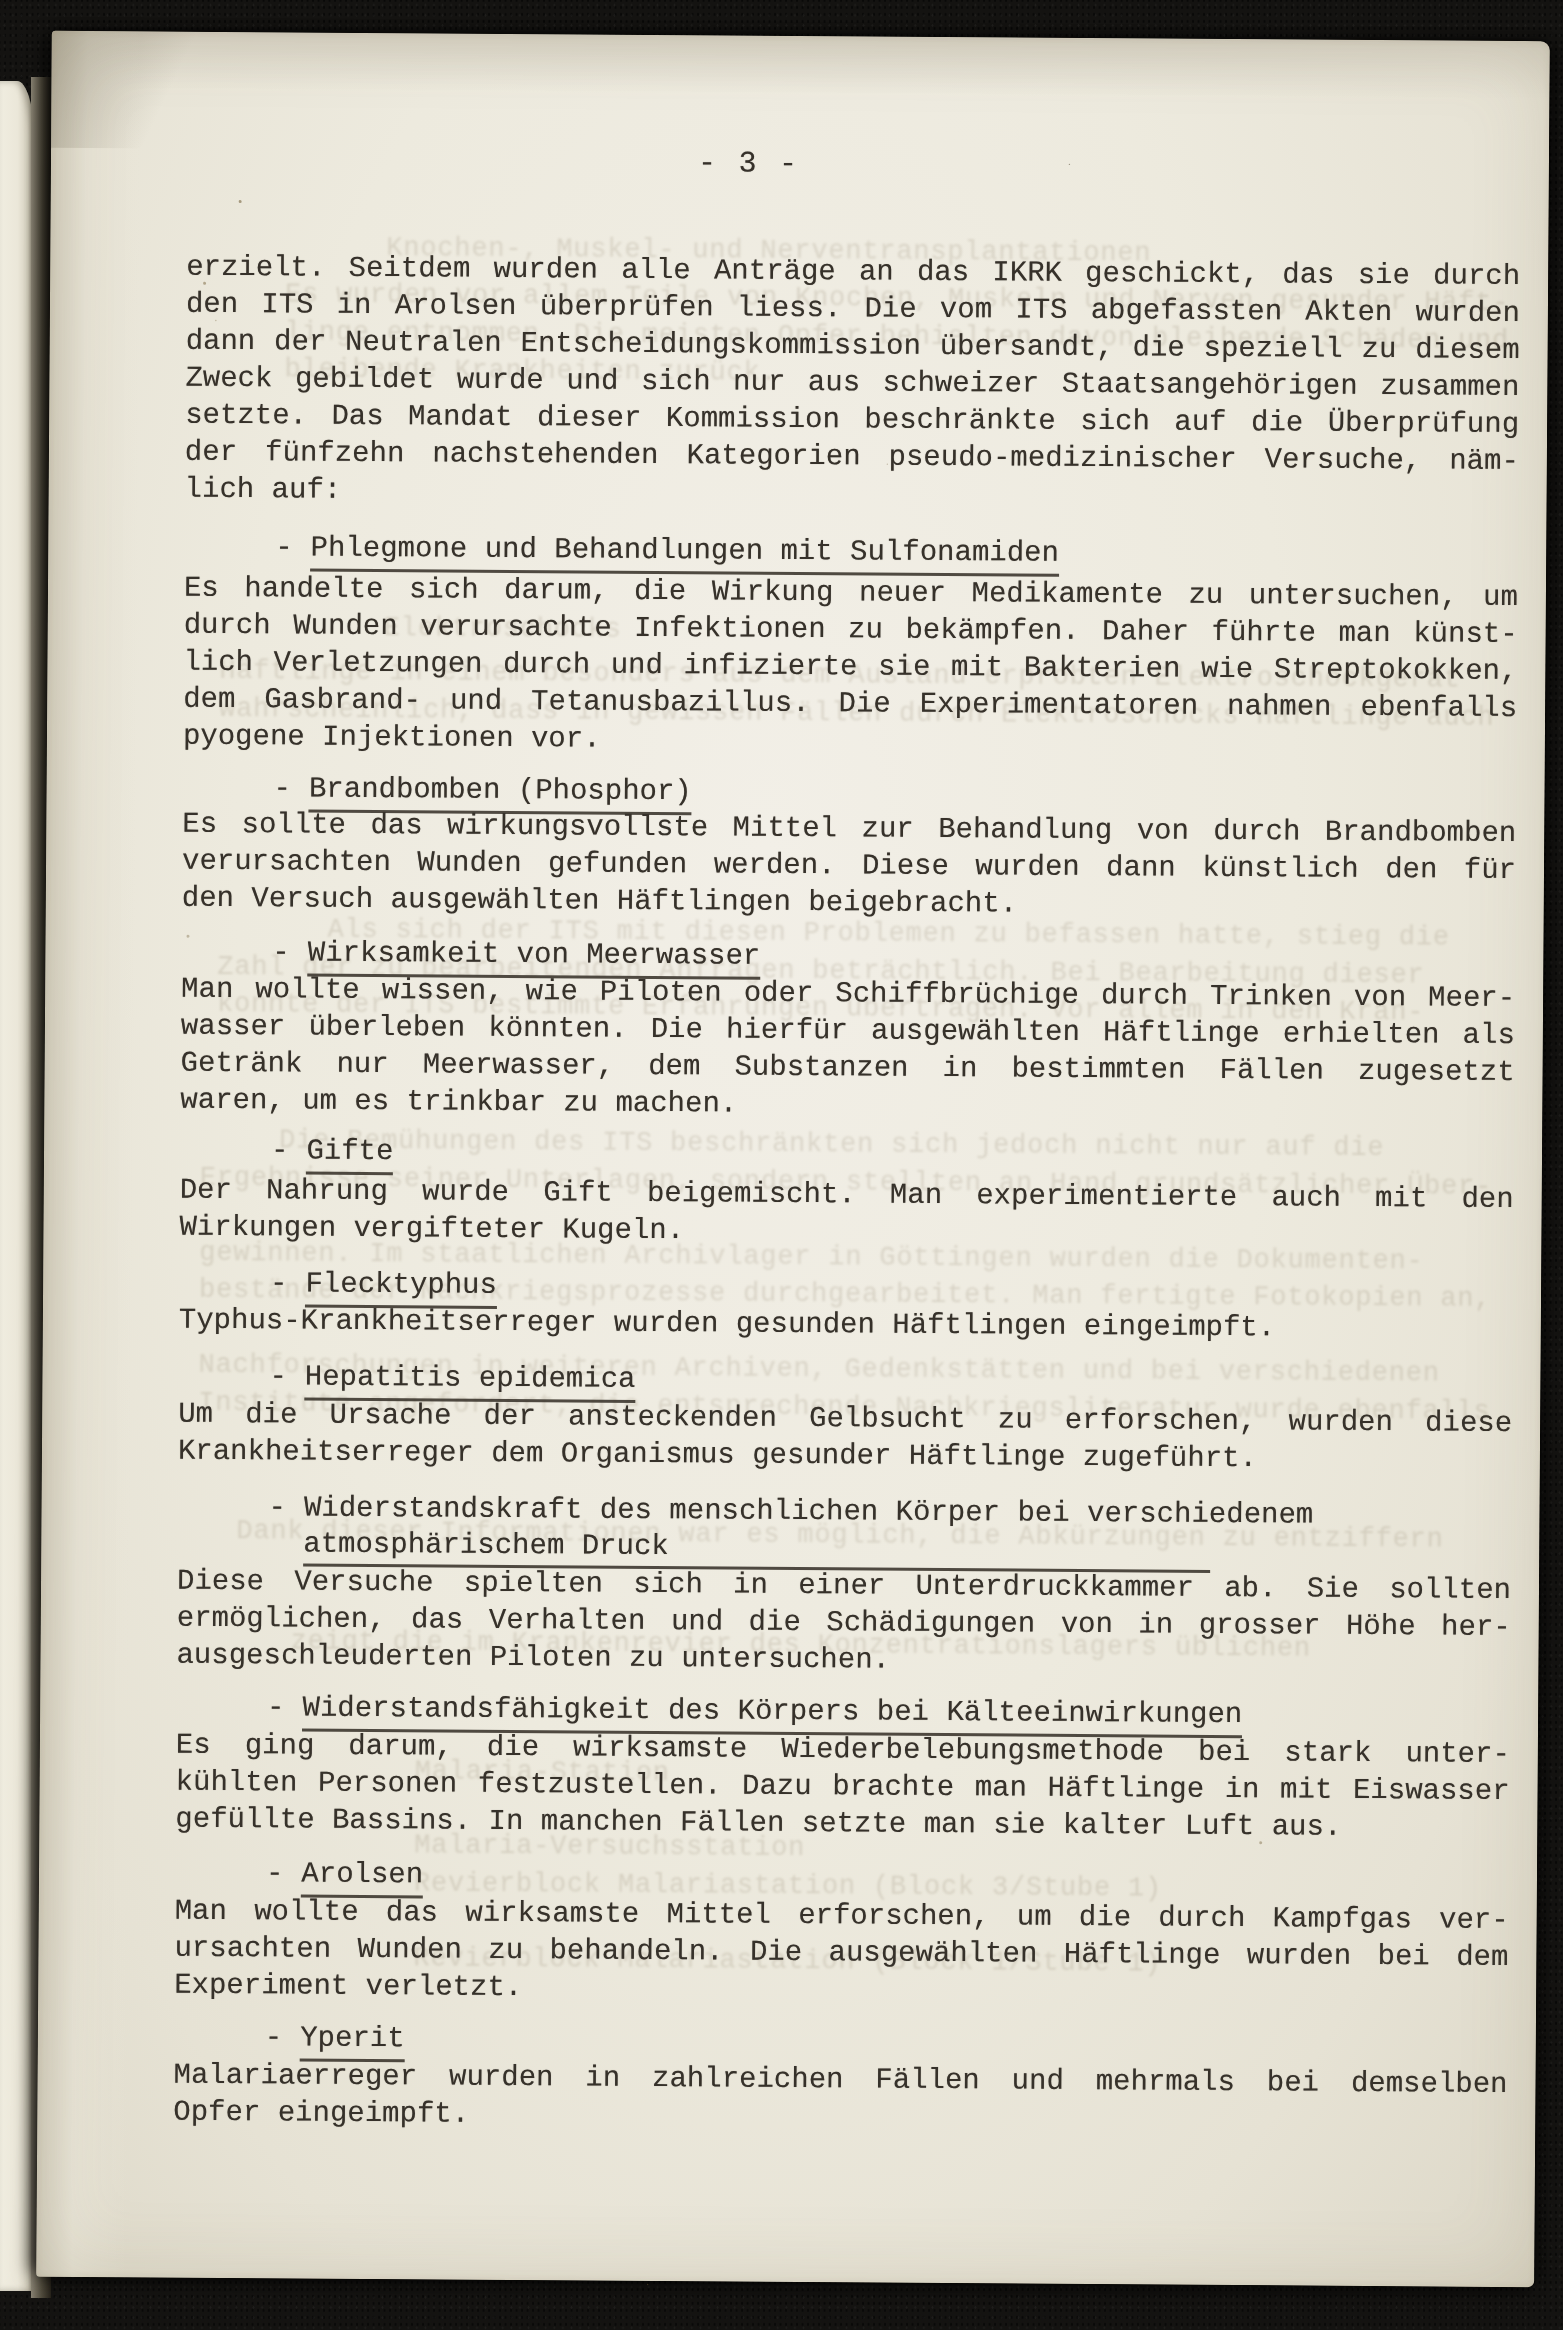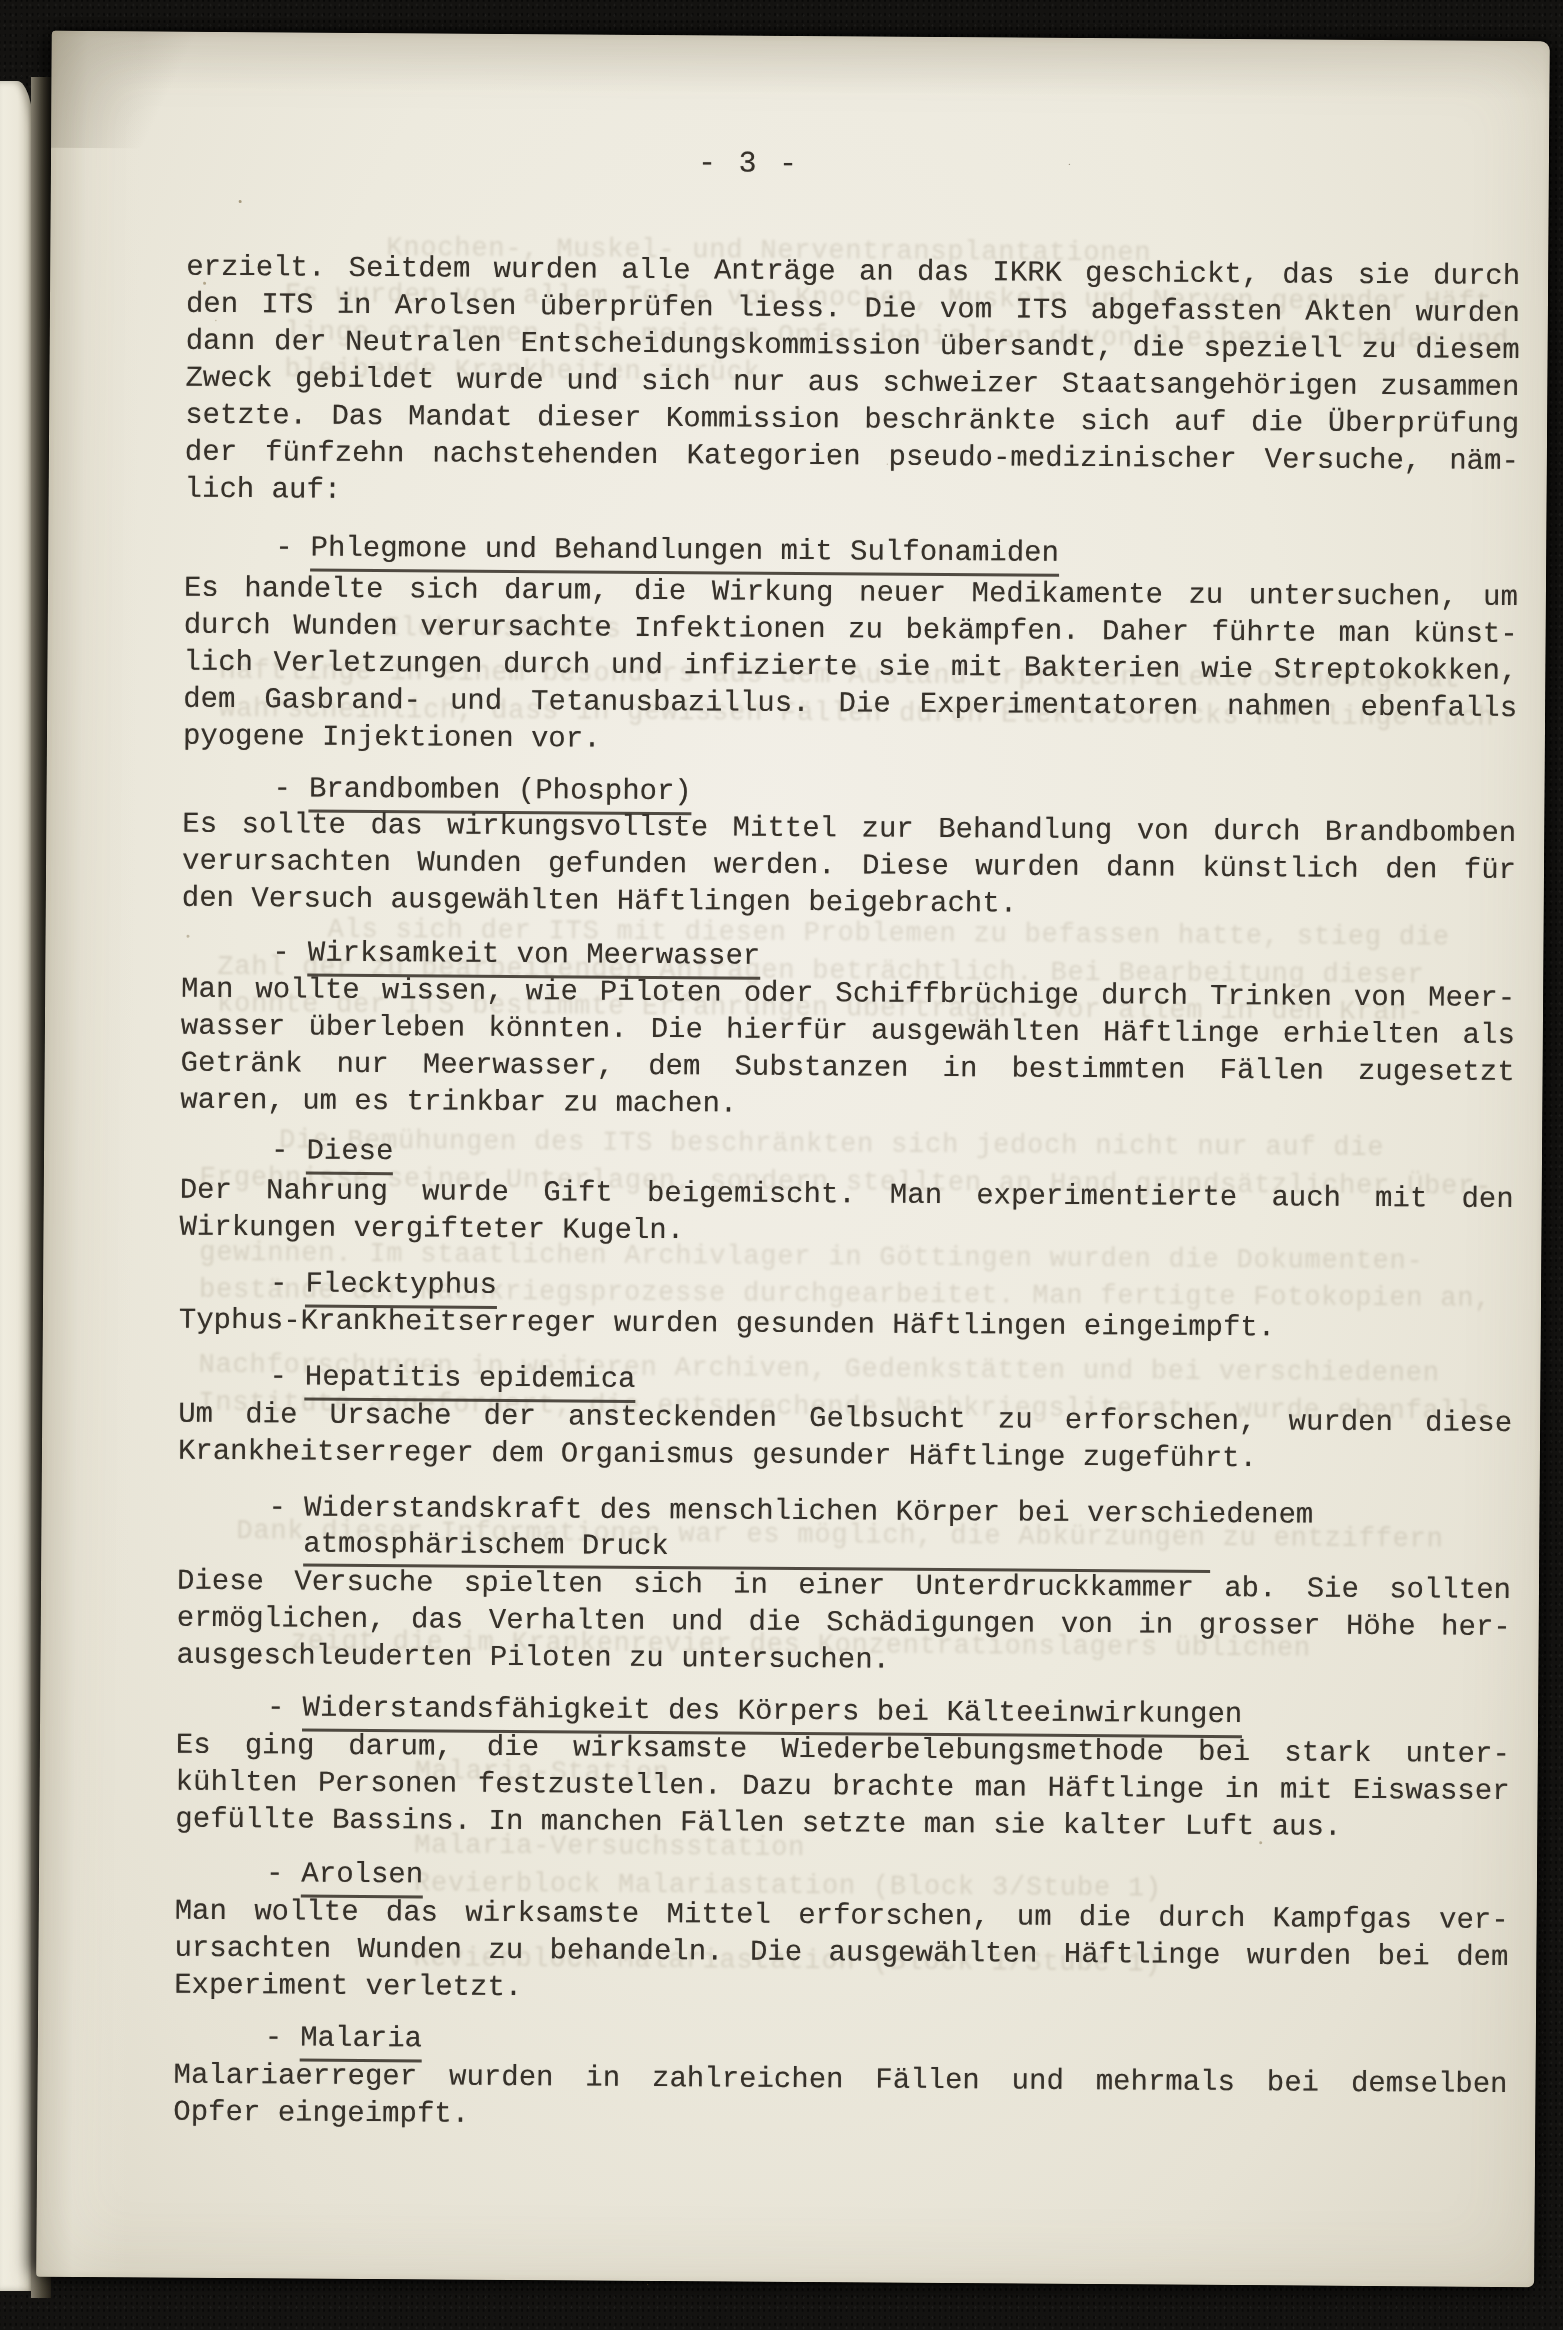--- a/index.html
+++ b/index.html
@@ -151,21 +151,21 @@
     <span class="dash">-</span><span class="u">Wirksamkeit von Meerwasser</span>
   </div>
   <div class="block ink" style="top:941px">
     <div class="tline j">Man wollte wissen, wie Piloten oder Schiffbrüchige durch Trinken von Meer-</div>
     <div class="tline j">wasser überleben könnten. Die hierfür ausgewählten Häftlinge erhielten als</div>
     <div class="tline j">Getränk nur Meerwasser, dem Substanzen in bestimmten Fällen zugesetzt</div>
     <div class="tline">waren, um es trinkbar zu machen.</div>
   </div>
 
   <div class="hline ink" style="top:1103px">
-    <span class="dash">-</span><span class="u">Diese</span>
+    <span class="dash">-</span><span class="u">Gifte</span>
   </div>
   <div class="block ink" style="top:1142px">
     <div class="tline j">Der Nahrung wurde Gift beigemischt. Man experimentierte auch mit den</div>
     <div class="tline">Wirkungen vergifteter Kugeln.</div>
   </div>
 
   <div class="hline ink" style="top:1236px">
     <span class="dash">-</span><span class="u">Flecktyphus</span>
   </div>
   <div class="block ink" style="top:1272px">
@@ -204,21 +204,21 @@
   <div class="hline ink" style="top:1826px">
     <span class="dash">-</span><span class="u">Arolsen</span>
   </div>
   <div class="block ink" style="top:1863px">
     <div class="tline j">Man wollte das wirksamste Mittel erforschen, um die durch Kampfgas ver-</div>
     <div class="tline j">ursachten Wunden zu behandeln. Die ausgewählten Häftlinge wurden bei dem</div>
     <div class="tline">Experiment verletzt.</div>
   </div>
 
   <div class="hline ink" style="top:1990px">
-    <span class="dash">-</span><span class="u">Malaria</span>
+    <span class="dash">-</span><span class="u">Yperit</span>
   </div>
   <div class="block ink" style="top:2027px">
     <div class="tline j">Malariaerreger wurden in zahlreichen Fällen und mehrmals bei demselben</div>
     <div class="tline">Opfer eingeimpft.</div>
   </div>
 
   <div class="specks"></div>
   <div class="vignette"></div>
 </div>
 

